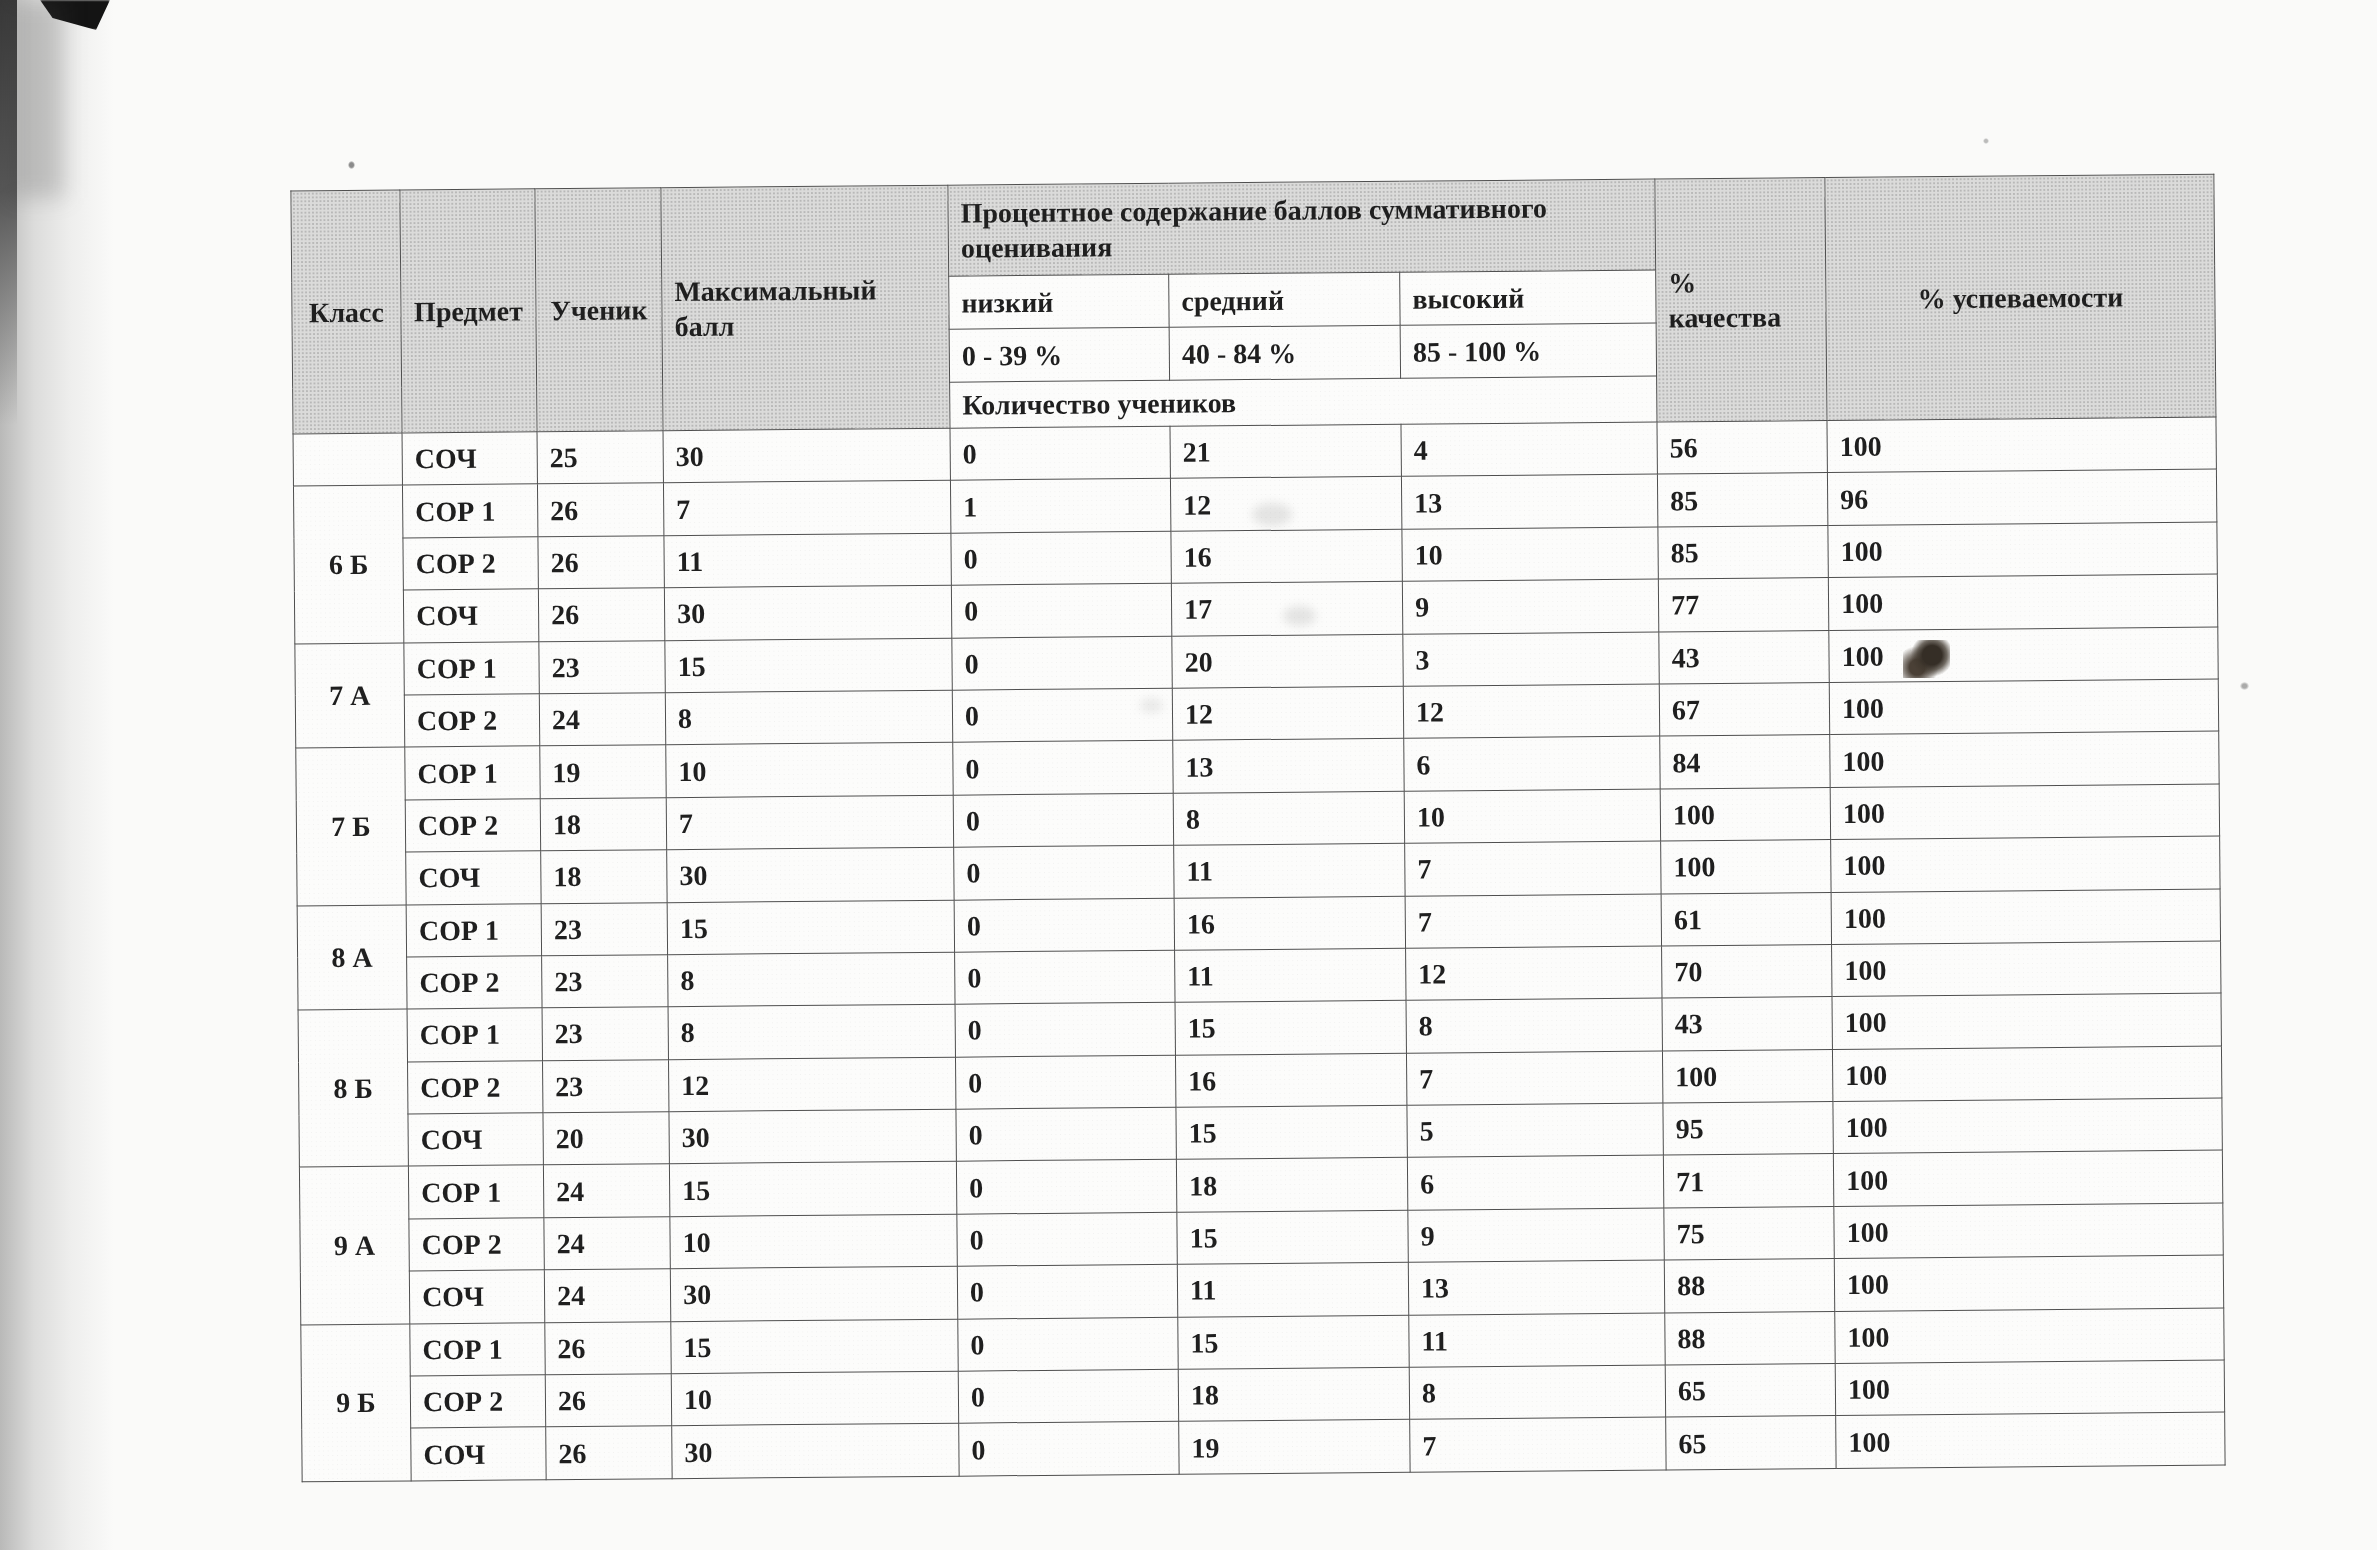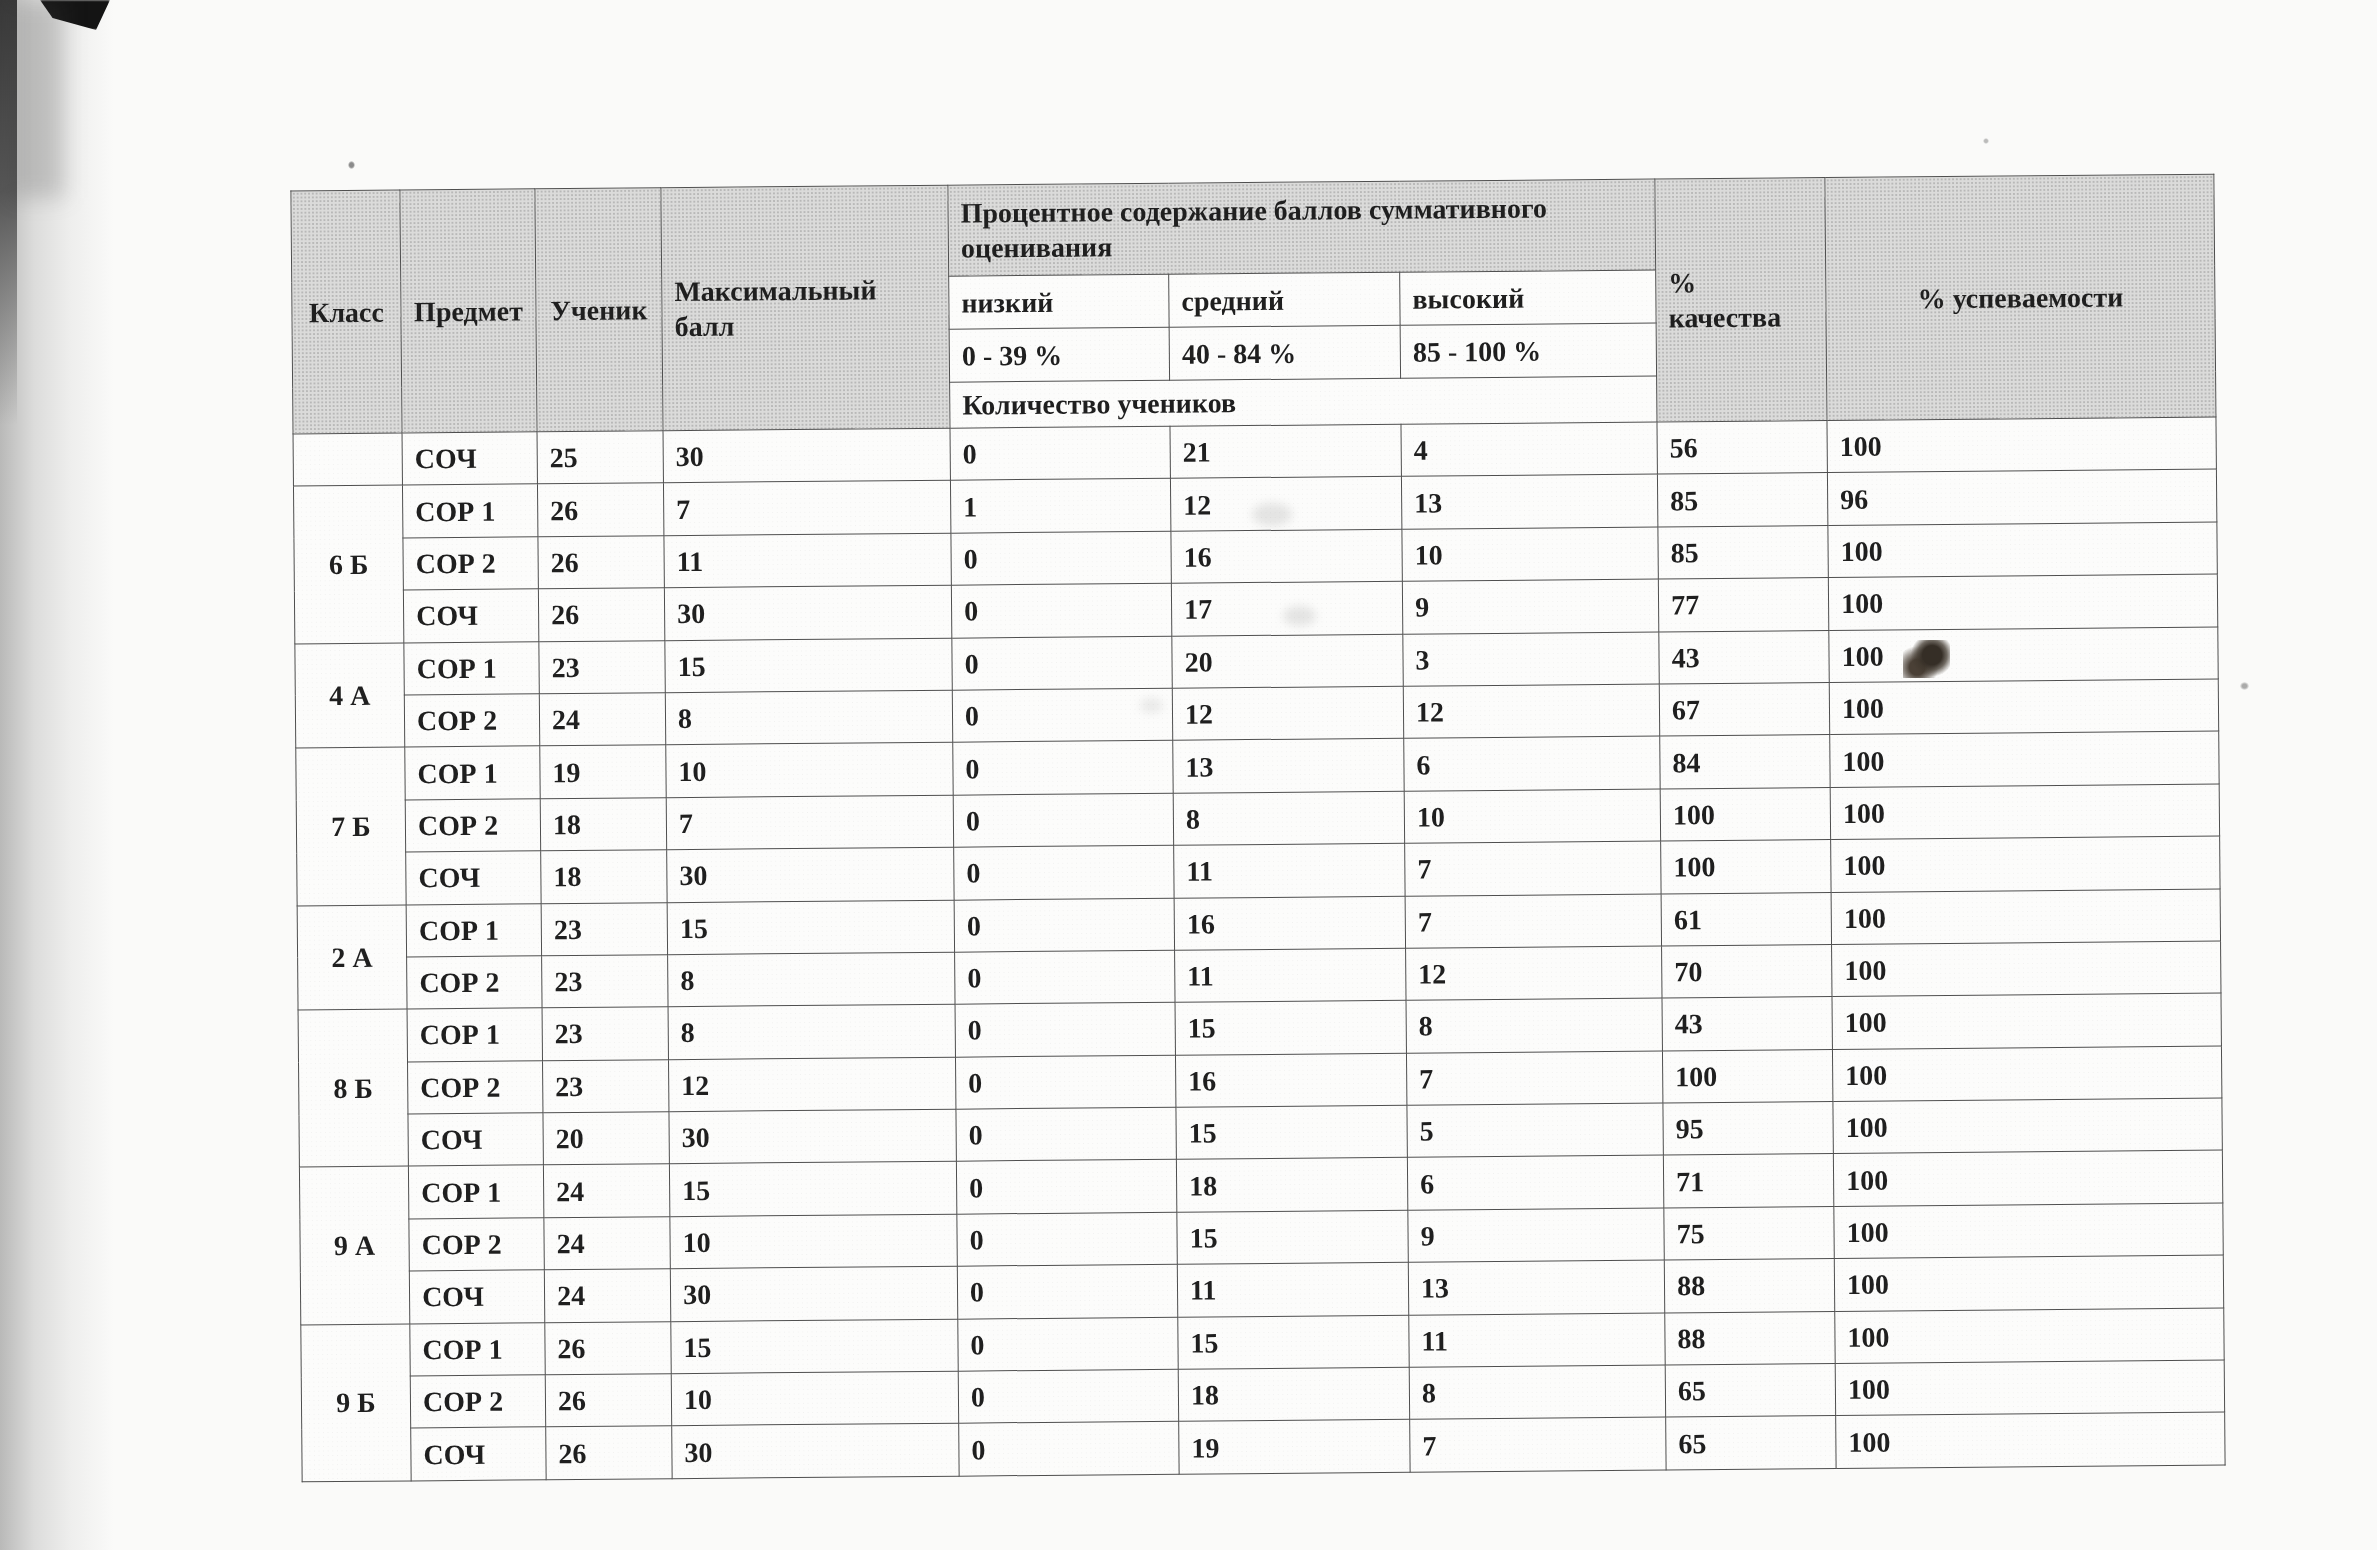--- a/index.html
+++ b/index.html
@@ -150,21 +150,21 @@
           <td>СОЧ</td>
           <td>26</td>
           <td>30</td>
           <td>0</td>
           <td>17</td>
           <td>9</td>
           <td>77</td>
           <td>100</td>
         </tr>
         <tr>
-          <td class="ctr" rowspan="2">4 А</td>
+          <td class="ctr" rowspan="2">7 А</td>
           <td>СОР 1</td>
           <td>23</td>
           <td>15</td>
           <td>0</td>
           <td>20</td>
           <td>3</td>
           <td>43</td>
           <td>100</td>
         </tr>
         <tr>
@@ -202,21 +202,21 @@
           <td>СОЧ</td>
           <td>18</td>
           <td>30</td>
           <td>0</td>
           <td>11</td>
           <td>7</td>
           <td>100</td>
           <td>100</td>
         </tr>
         <tr>
-          <td class="ctr" rowspan="2">2 А</td>
+          <td class="ctr" rowspan="2">8 А</td>
           <td>СОР 1</td>
           <td>23</td>
           <td>15</td>
           <td>0</td>
           <td>16</td>
           <td>7</td>
           <td>61</td>
           <td>100</td>
         </tr>
         <tr>

